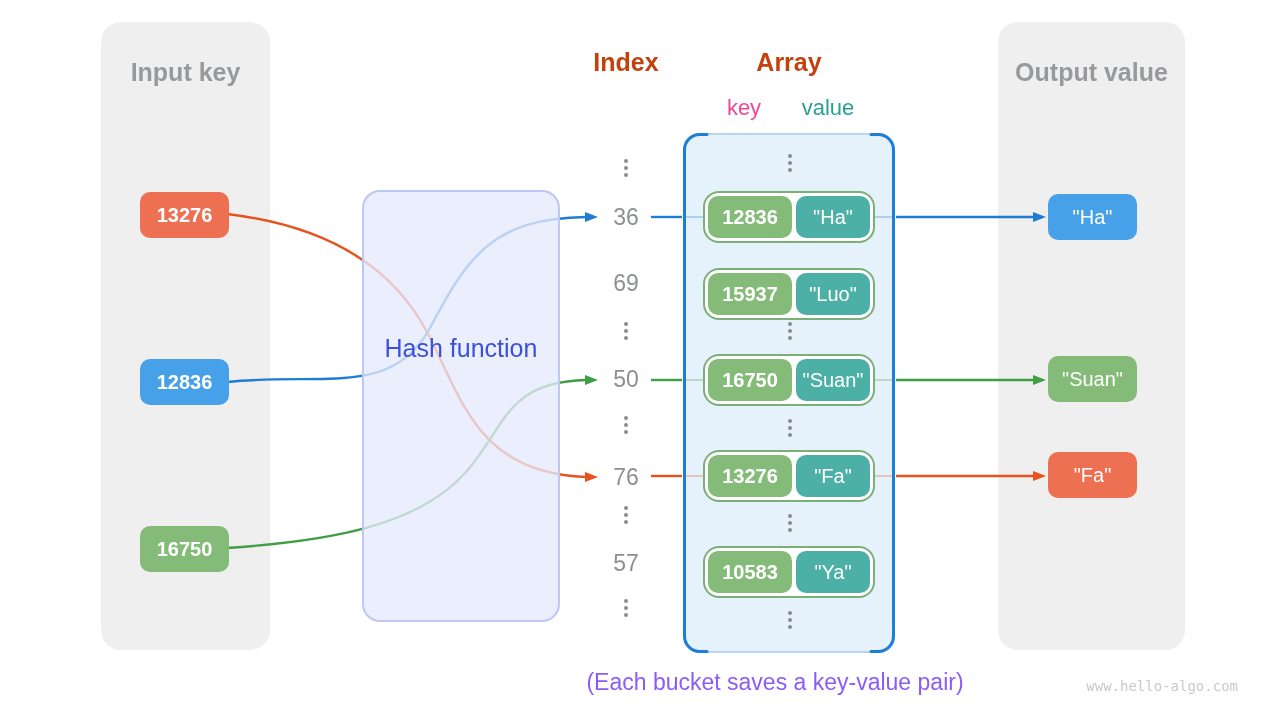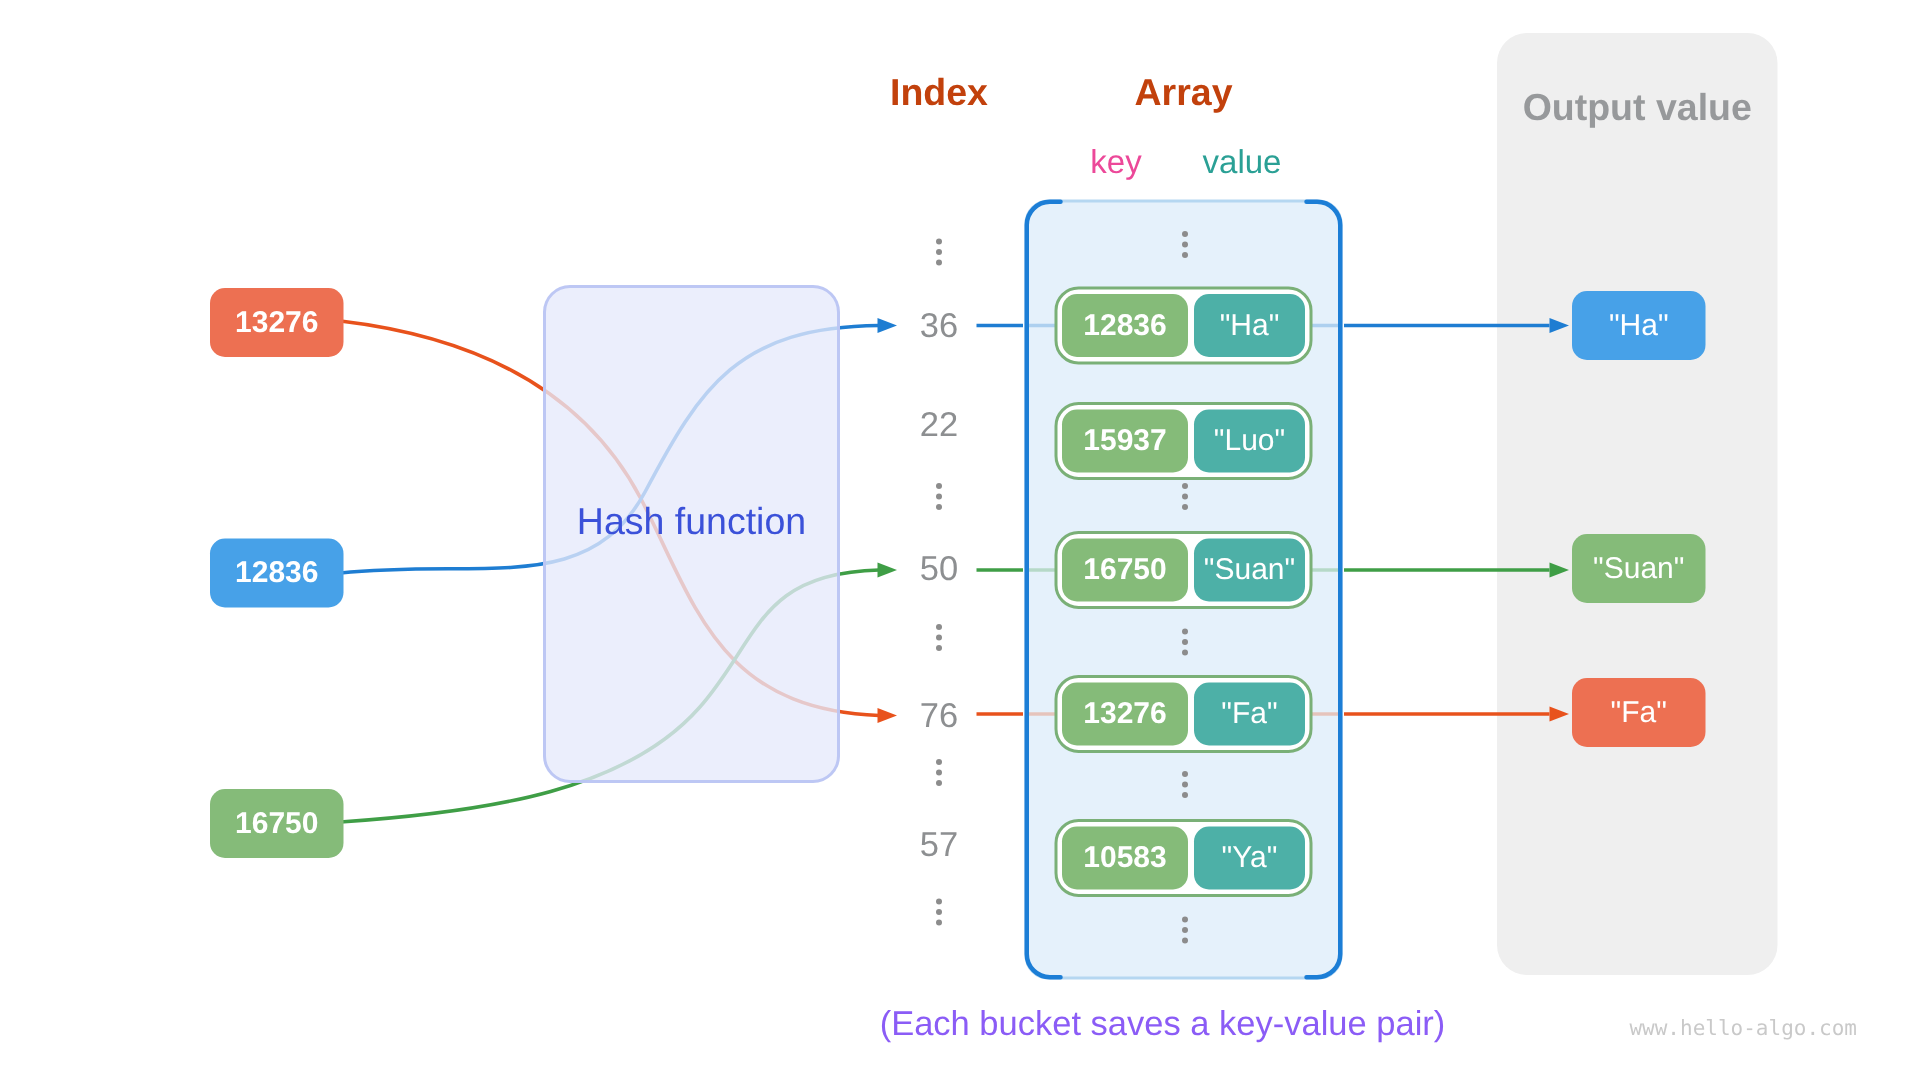--- a/index.html
+++ b/index.html
@@ -15,21 +15,21 @@
   
   .col-title{position:absolute;top:48px;transform:translateX(-50%);
     font-size:25px;font-weight:bold;color:#c2410c;z-index:3;white-space:nowrap;}
   .col-title-index{left:626px;}
   .col-title-array{left:789px;}
   .kv-label{position:absolute;top:95px;transform:translateX(-50%);
     font-size:22px;z-index:3;white-space:nowrap;}
   .kv-label-key{left:744px;color:#ec4899;}
   .kv-label-value{left:828px;color:#2aa095;}
   
-  .hashbox{position:absolute;left:362px;top:190px;width:198px;height:332px;
+  .hashbox{position:absolute;left:362px;top:190px;width:198px;height:432px;
     background:rgba(229,233,251,0.78);border:2px solid rgba(186,197,243,0.95);
     border-radius:18px;z-index:3;box-sizing:border-box;}
   .hash-title{position:absolute;left:0;top:142px;width:100%;text-align:center;
     font-size:25px;color:#3b51d9;}
   .hash-formula{position:absolute;left:0;top:190px;width:100%;text-align:center;
     font-size:24px;font-weight:bold;color:#3b51d9;letter-spacing:0.5px;}
   
   .arrows{position:absolute;left:0;top:0;z-index:2;pointer-events:none;}
   
   .array-panel{position:absolute;left:683px;top:133px;width:212px;height:520px;
@@ -64,20 +64,23 @@
     font-size:23px;color:#8b5cf6;white-space:nowrap;z-index:2;margin-left:47px;}
   .watermark{position:absolute;right:42px;top:678px;
     font-family:"DejaVu Sans Mono","Liberation Mono",monospace;
     font-size:14px;color:#c9c9c9;z-index:2;}
 </style>
 </head>
 <body>
 
 <div class="stage">
 
+  <div class="panel panel-input">
+    <div class="panel-title">Input key</div>
+  </div>
   <div class="panel panel-output">
     <div class="panel-title">Output value</div>
   </div>
 
   <div class="array-panel"></div>
 
   <div class="col-title col-title-index">Index</div>
   <div class="col-title col-title-array">Array</div>
   <div class="kv-label kv-label-key">key</div>
   <div class="kv-label kv-label-value">value</div>
@@ -112,21 +115,21 @@
 
   <div class="hashbox">
     <div class="hash-title">Hash function</div>
   </div>
 
   <div class="box box-num box-orange in-0">13276</div>
   <div class="box box-num box-blue in-1">12836</div>
   <div class="box box-num box-green in-2">16750</div>
 
   <div class="idx idx-0">36</div>
-  <div class="idx idx-1">22</div>
+  <div class="idx idx-1">69</div>
   <div class="idx idx-2">50</div>
   <div class="idx idx-3">76</div>
   <div class="idx idx-4">57</div>
 
   <div class="dots" style="left:626px;top:168px;">
       <i></i>
       <i></i>
       <i></i>
     </div>
   <div class="dots" style="left:626px;top:331px;">

